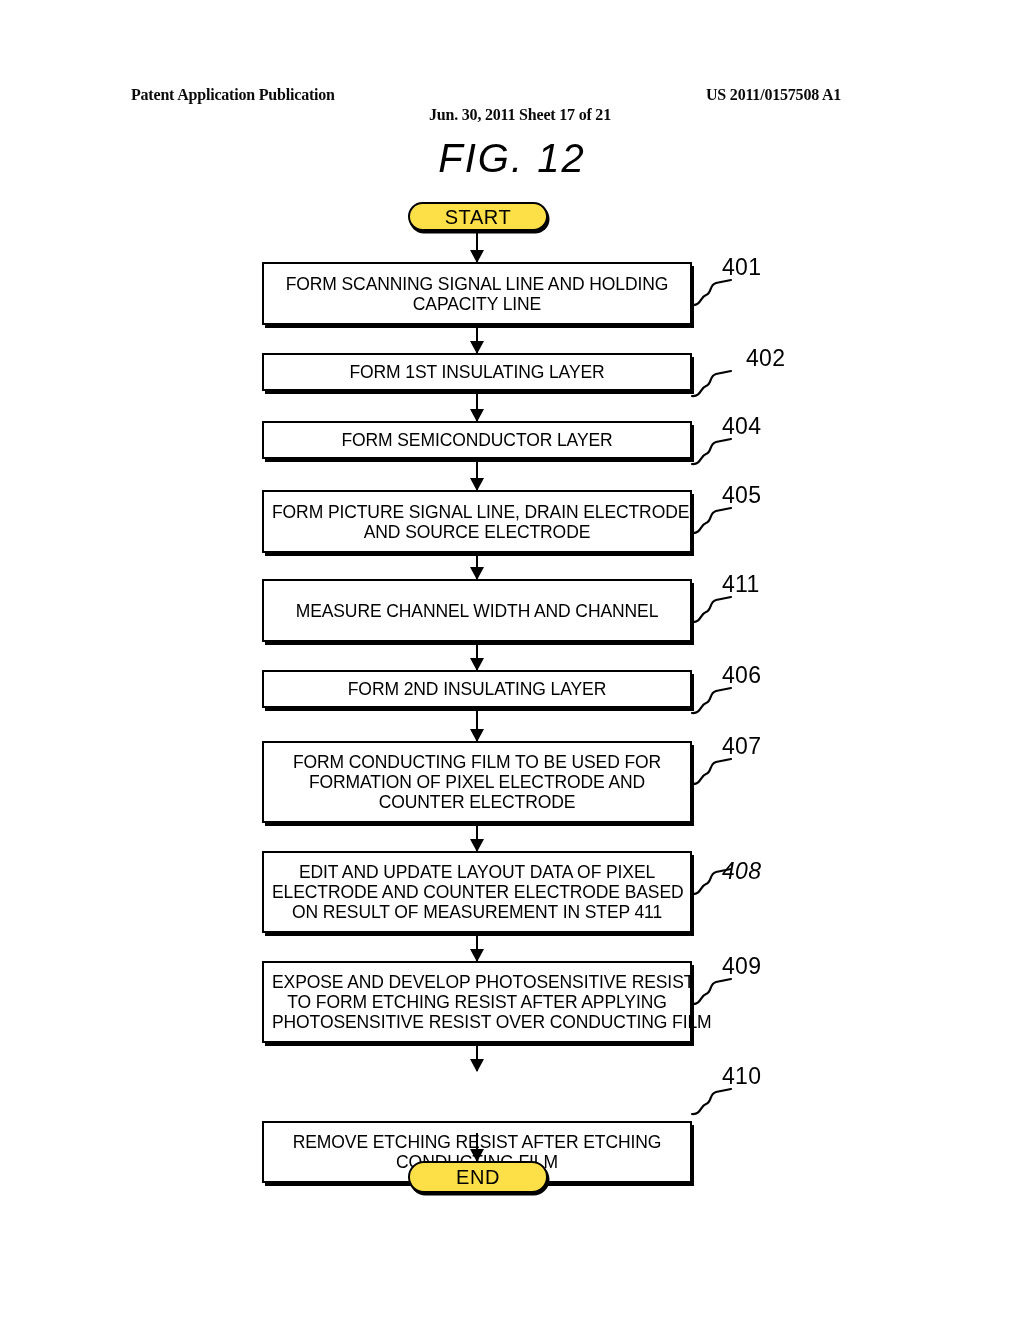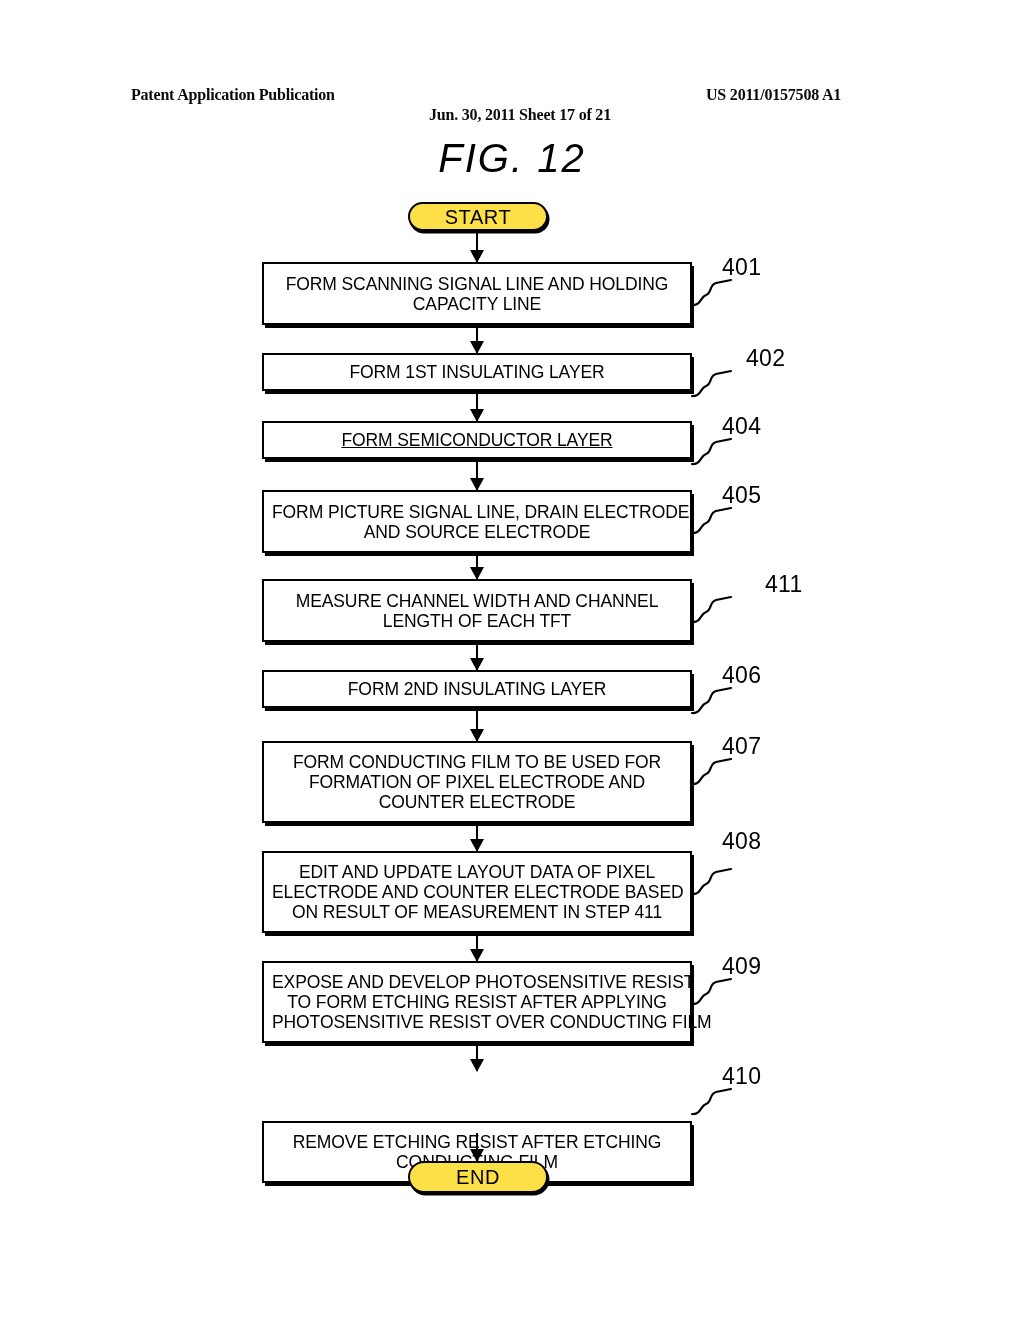--- a/index.html
+++ b/index.html
@@ -176,21 +176,21 @@
           <span class="ln">FORM 1ST INSULATING LAYER</span>
         </span>
       </div>
       <div class="leader" style="left: 691px; top: 367px;">
         <svg width="44" height="40" viewBox="0 0 44 40">
           <path d="M1,29 C10,30 9,21 15,19 C21,17 18,9 25,7 L40,4" fill="none" stroke="#000" stroke-width="2.2" stroke-linecap="round"></path>
         </svg>
       </div>
       <div class="refnum" style="left: 722px; top: 345px; margin-left: 24px;">402</div>
       <div class="connector" style="top: 391px; height: 30px;"></div>
-      <div class="proc" style="top: 421px; height: 38px; text-decoration: underline;">
+      <div class="proc" style="top: 421px; height: 38px;">
         <span class="lines">
           <span class="ln">FORM SEMICONDUCTOR LAYER</span>
         </span>
       </div>
       <div class="leader" style="left: 691px; top: 435px;">
         <svg width="44" height="40" viewBox="0 0 44 40">
           <path d="M1,29 C10,30 9,21 15,19 C21,17 18,9 25,7 L40,4" fill="none" stroke="#000" stroke-width="2.2" stroke-linecap="round"></path>
         </svg>
       </div>
       <div class="refnum" style="left: 722px; top: 413px;">404</div>
@@ -204,29 +204,28 @@
       <div class="leader" style="left: 691px; top: 504px;">
         <svg width="44" height="40" viewBox="0 0 44 40">
           <path d="M1,29 C10,30 9,21 15,19 C21,17 18,9 25,7 L40,4" fill="none" stroke="#000" stroke-width="2.2" stroke-linecap="round"></path>
         </svg>
       </div>
       <div class="refnum" style="left: 722px; top: 482px;">405</div>
       <div class="connector" style="top: 553px; height: 26px;"></div>
       <div class="proc" style="top: 579px; height: 63px;">
         <span class="lines">
           <span class="ln">MEASURE CHANNEL WIDTH AND CHANNEL</span>
-          <span class="ln">LENGTH OF EACH TFT</span>
         </span>
       </div>
       <div class="leader" style="left: 691px; top: 593px;">
         <svg width="44" height="40" viewBox="0 0 44 40">
           <path d="M1,29 C10,30 9,21 15,19 C21,17 18,9 25,7 L40,4" fill="none" stroke="#000" stroke-width="2.2" stroke-linecap="round"></path>
         </svg>
       </div>
-      <div class="refnum" style="left: 765px; top: 571px;">411</div>
+      <div class="refnum" style="left: 722px; top: 571px;">411</div>
       <div class="connector" style="top: 642px; height: 28px;"></div>
       <div class="proc" style="top: 670px; height: 38px;">
         <span class="lines">
           <span class="ln">FORM 2ND INSULATING LAYER</span>
         </span>
       </div>
       <div class="leader" style="left: 691px; top: 684px;">
         <svg width="44" height="40" viewBox="0 0 44 40">
           <path d="M1,29 C10,30 9,21 15,19 C21,17 18,9 25,7 L40,4" fill="none" stroke="#000" stroke-width="2.2" stroke-linecap="round"></path>
         </svg>
@@ -252,21 +251,21 @@
           <span class="ln">EDIT AND UPDATE LAYOUT DATA OF PIXEL</span>
           <span class="ln">ELECTRODE AND COUNTER ELECTRODE BASED</span>
           <span class="ln">ON RESULT OF MEASUREMENT IN STEP 411</span>
         </span>
       </div>
       <div class="leader" style="left: 691px; top: 865px;">
         <svg width="44" height="40" viewBox="0 0 44 40">
           <path d="M1,29 C10,30 9,21 15,19 C21,17 18,9 25,7 L40,4" fill="none" stroke="#000" stroke-width="2.2" stroke-linecap="round"></path>
         </svg>
       </div>
-      <div class="refnum" style="left: 722px; top: 828px;">408</div>
+      <div class="refnum" style="left: 722px; top: 858px; font-style: italic;">408</div>
       <div class="connector" style="top: 933px; height: 28px;"></div>
       <div class="proc" style="top: 961px; height: 82px;">
         <span class="lines">
           <span class="ln">EXPOSE AND DEVELOP PHOTOSENSITIVE RESIST</span>
           <span class="ln">TO FORM ETCHING RESIST AFTER APPLYING</span>
           <span class="ln">PHOTOSENSITIVE RESIST OVER CONDUCTING FILM</span>
         </span>
       </div>
       <div class="leader" style="left: 691px; top: 975px;">
         <svg width="44" height="40" viewBox="0 0 44 40">

